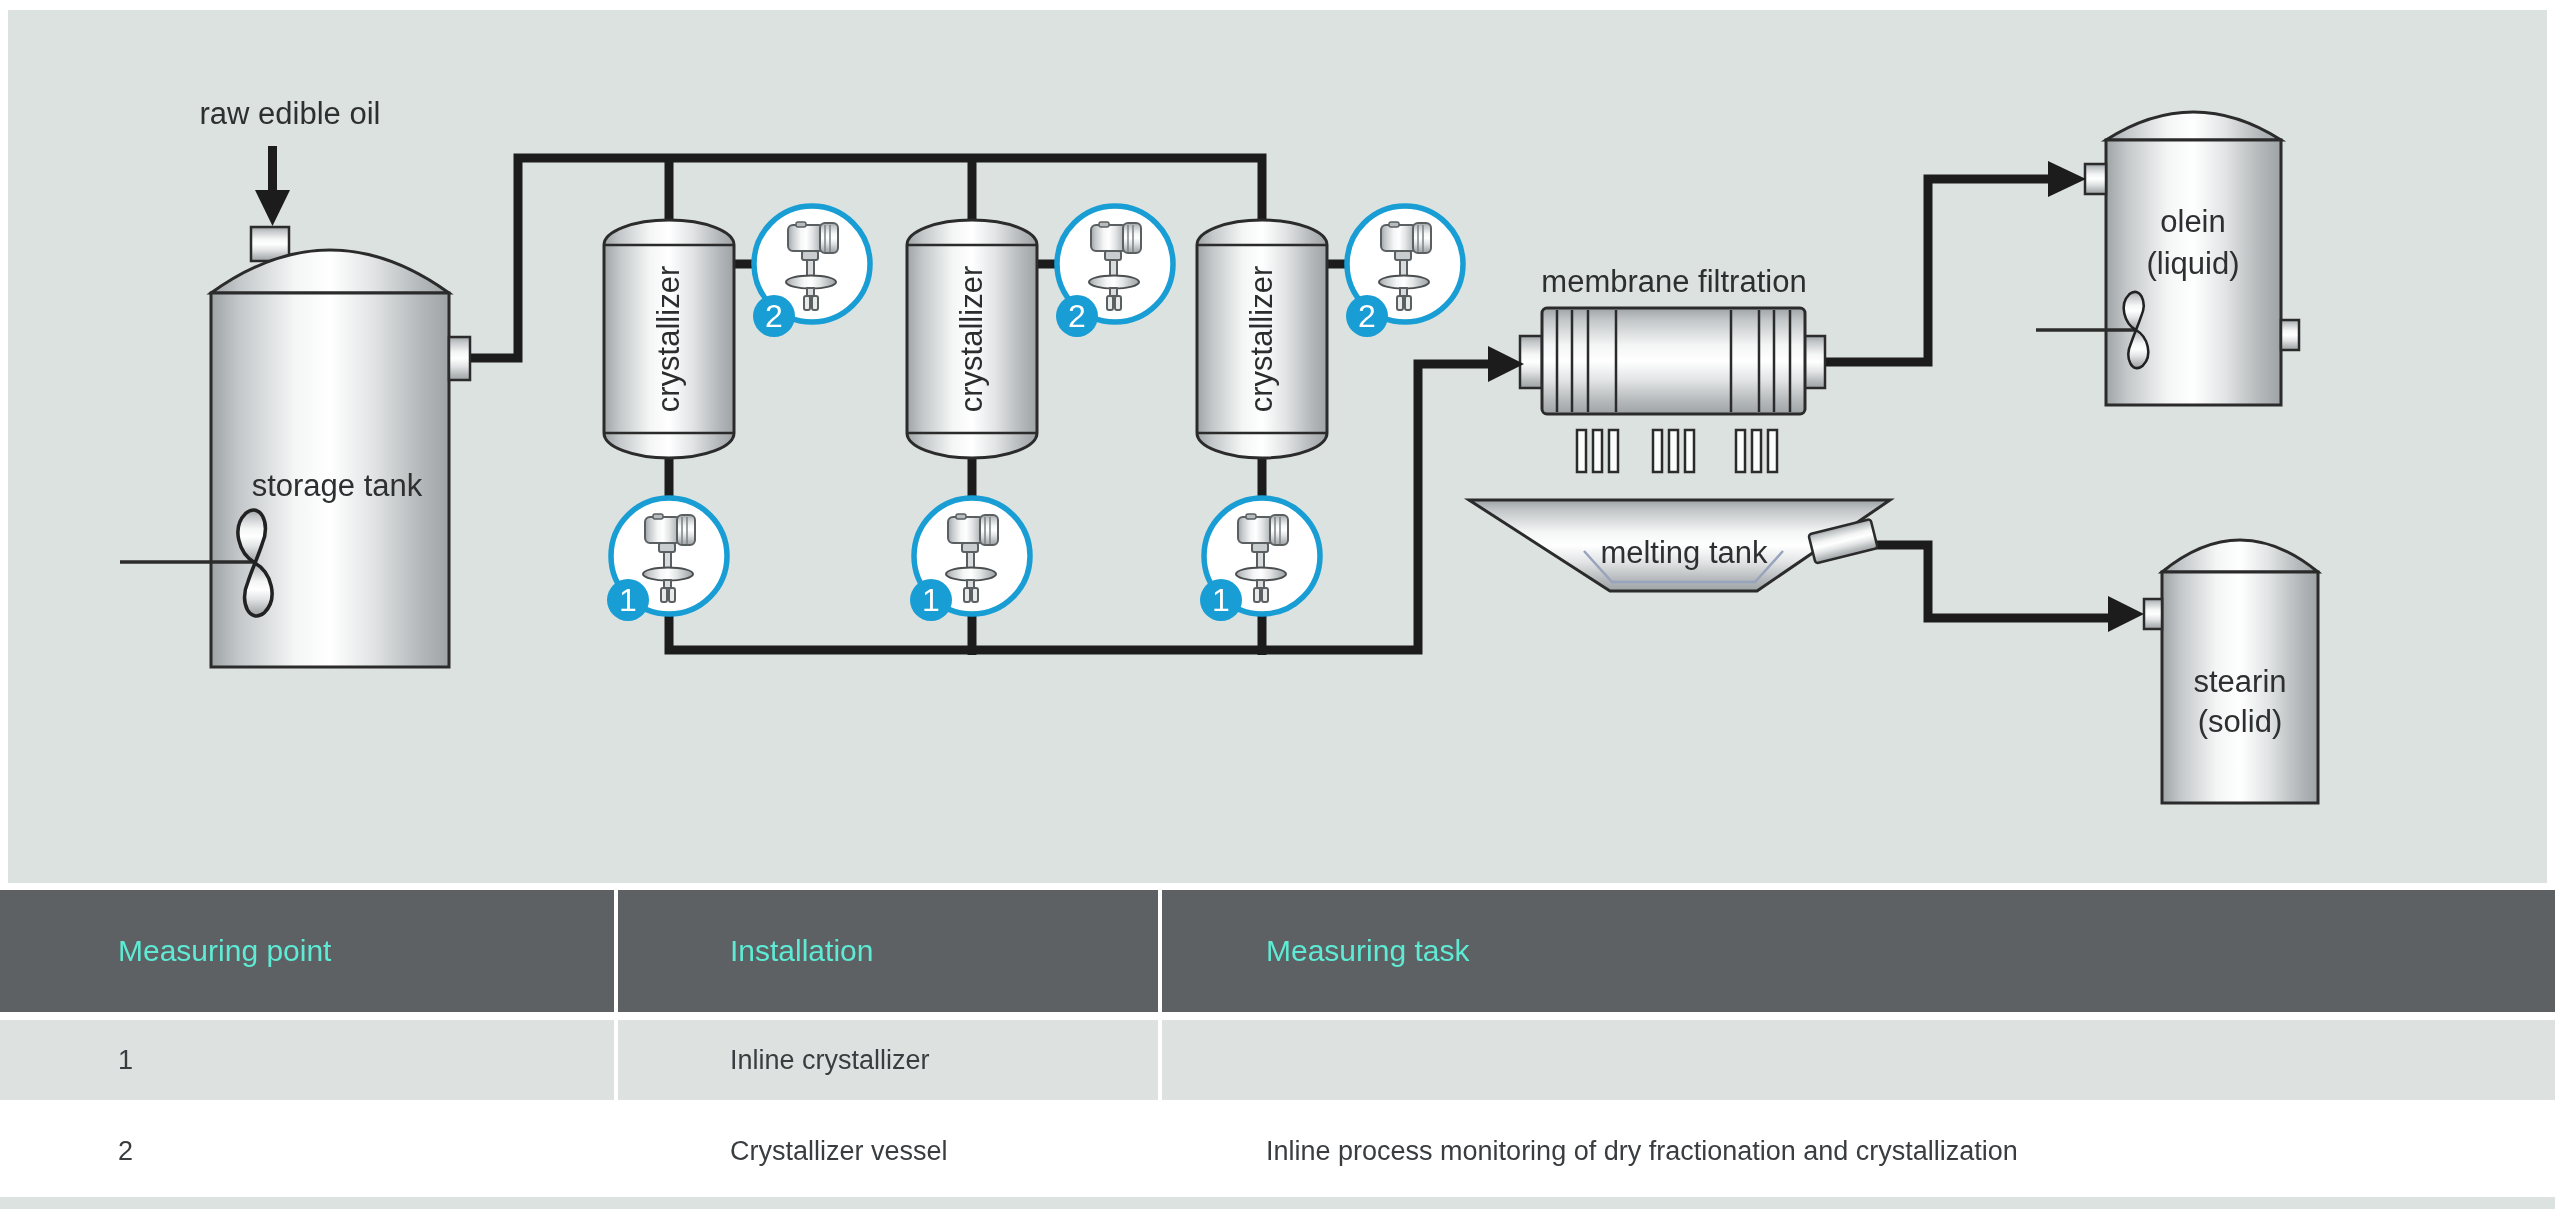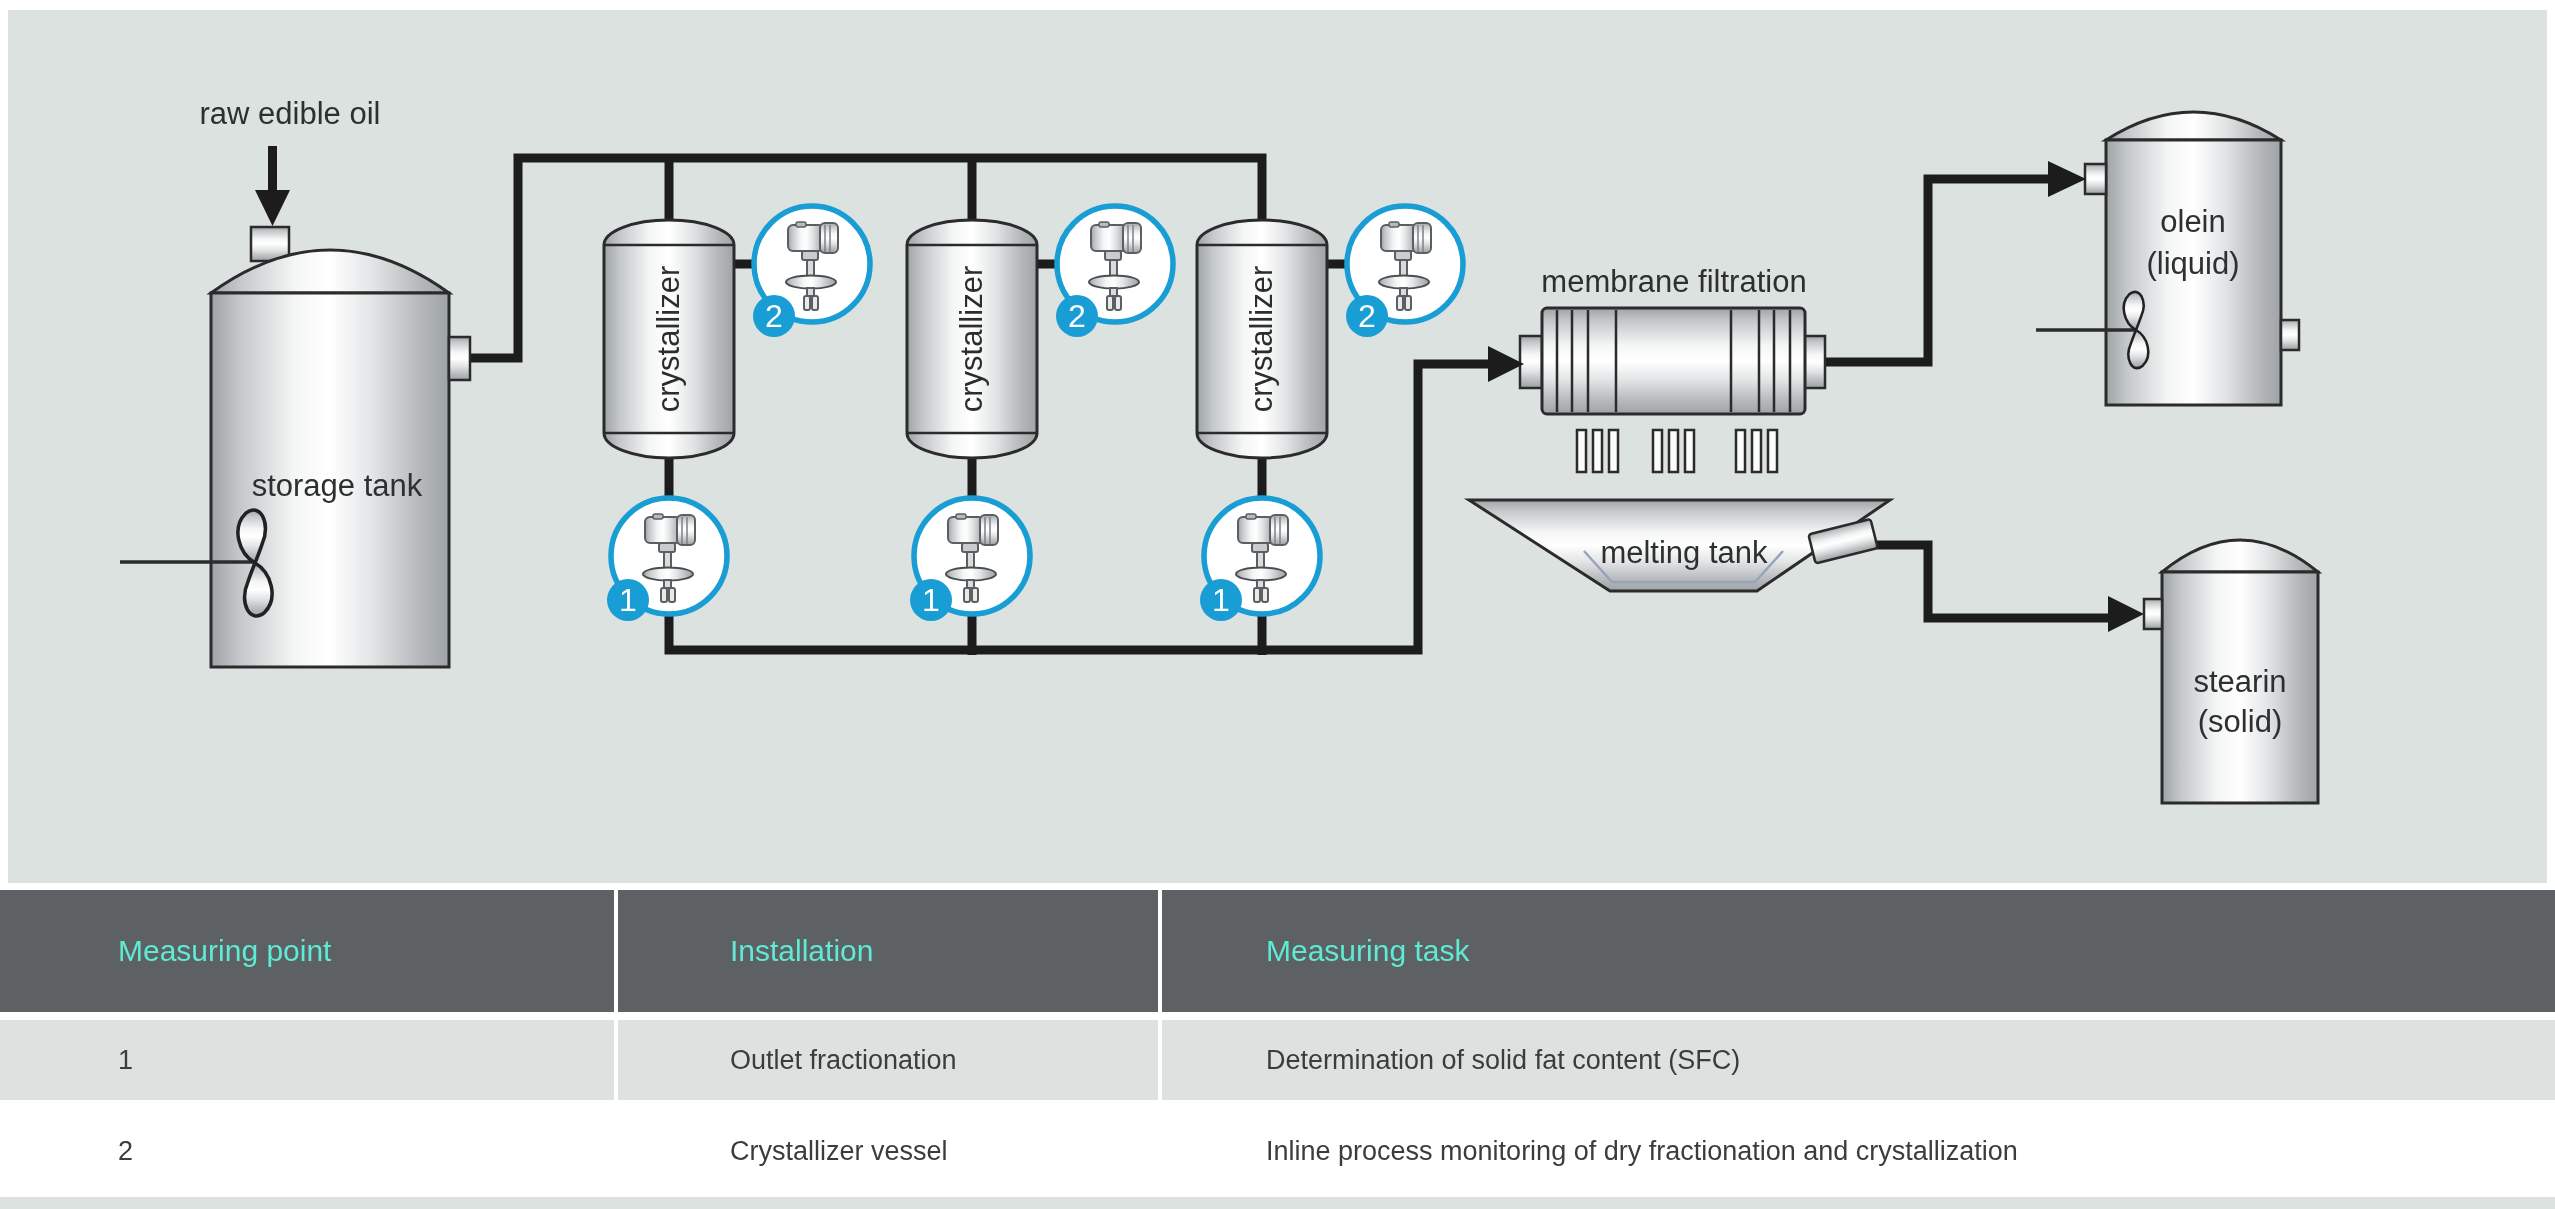--- a/index.html
+++ b/index.html
@@ -202,22 +202,21 @@
 </svg>
 
 <div class="tbl tbl-header">
   <div class="cell c1">Measuring point</div>
   <div class="cell c2">Installation</div>
   <div class="cell c3">Measuring task</div>
 </div>
 
 <div class="tbl tbl-row1">
   <div class="cell c1">1</div>
-  <div class="cell c2">Outlet fractionation</div>
-  <div class="cell c3">Determination of solid fat content (SFC)</div>
+  <div class="cell c2">Inline crystallizer</div>
 </div>
 
 <div class="tbl tbl-row2">
   <div class="cell c1">2</div>
   <div class="cell c2">Crystallizer vessel</div>
   <div class="cell c3">Inline process monitoring of dry fractionation and crystallization</div>
 </div>
 
 <div class="bottom-strip"></div>
 

